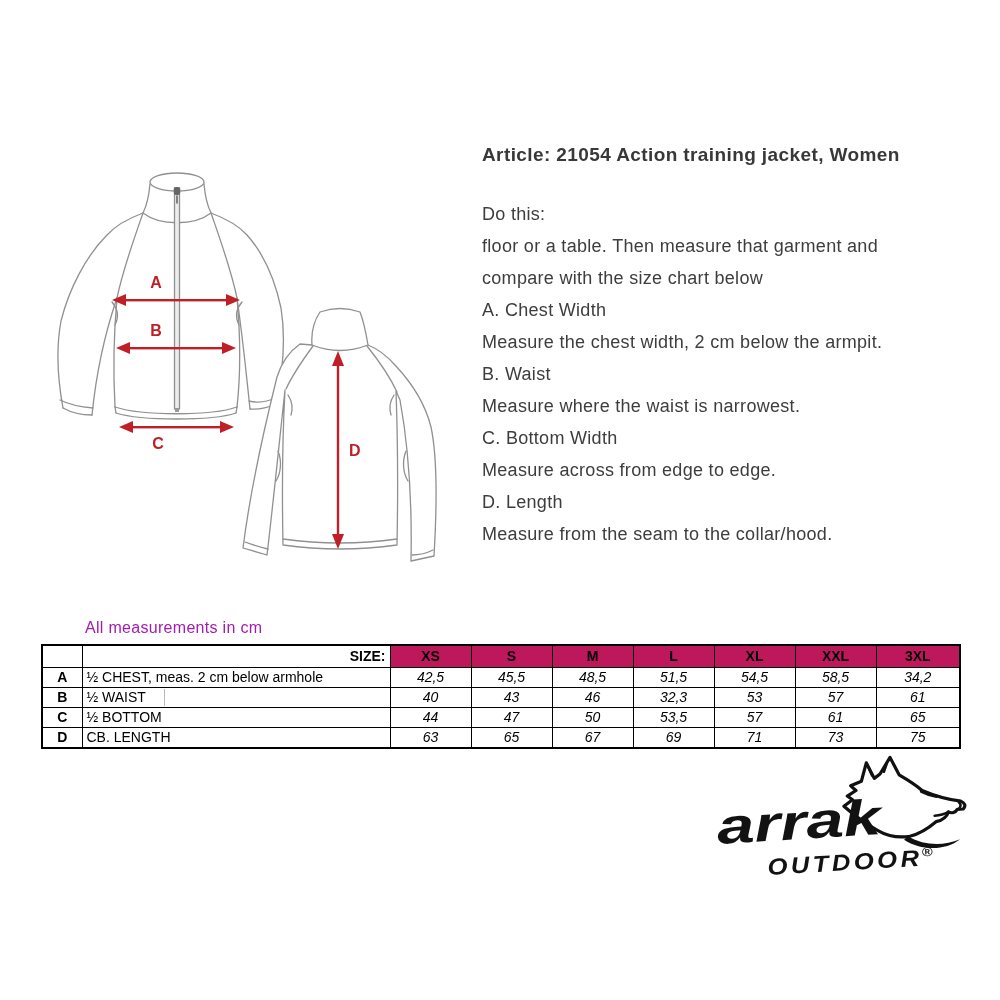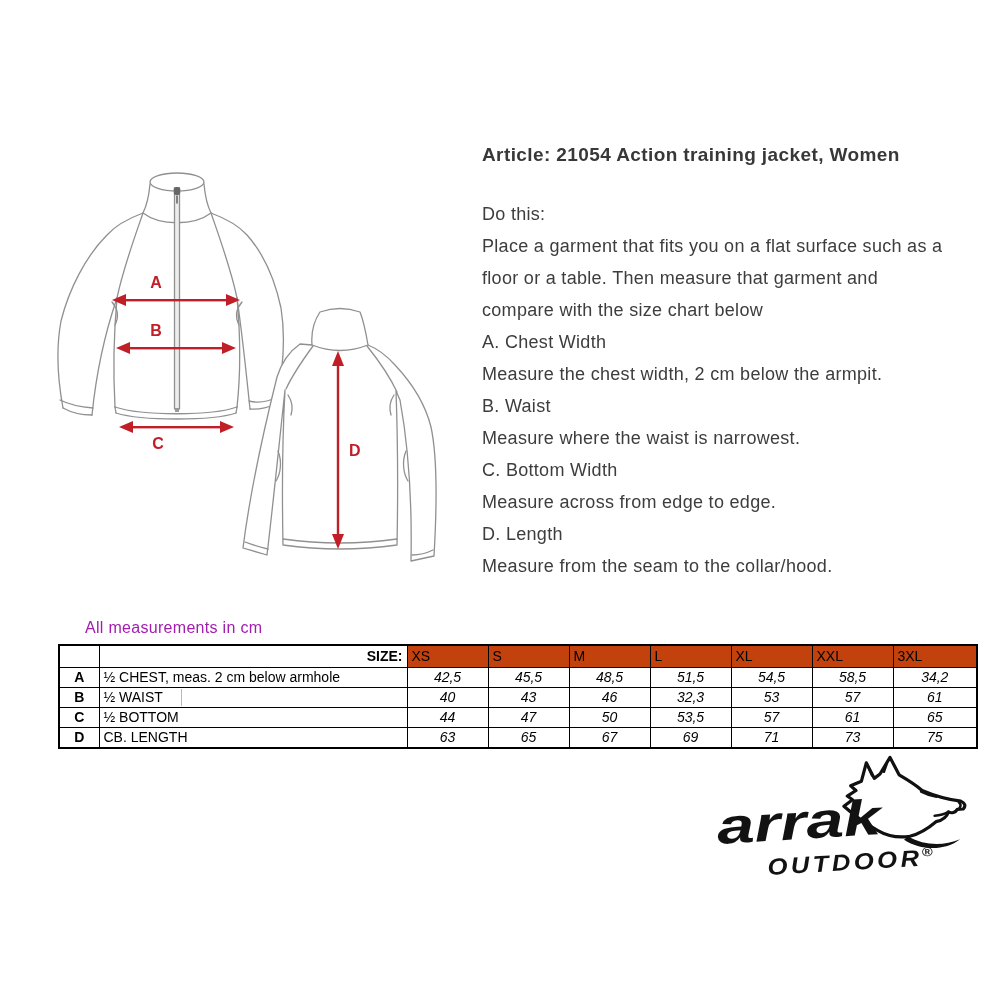--- a/index.html
+++ b/index.html
@@ -4,27 +4,27 @@
 <style>
   html,body{margin:0;padding:0;background:#fff;}
   .page{position:relative;width:1000px;height:1000px;background:#ffffff;overflow:hidden;
         font-family:"Liberation Sans",sans-serif;}
   
   .copy{position:absolute;left:482px;top:140px;width:510px;color:#3d3d3d;}
   .copy .title{font-size:19px;font-weight:700;letter-spacing:.4px;line-height:30px;margin-bottom:28px;color:#383838;}
   .copy .line{font-size:18px;font-weight:400;letter-spacing:.3px;line-height:32px;white-space:nowrap;}
   
   .tbl-caption{position:absolute;left:85px;top:619px;font-size:16px;letter-spacing:.3px;color:#a21caf;}
-  table.size-table{position:absolute;left:58px;top:644px;width:918px;border-collapse:collapse;
+  table.size-table{position:absolute;left:41px;top:644px;width:918px;border-collapse:collapse;
         table-layout:fixed;border:2px solid #000;font-size:14px;color:#000;}
   table.size-table th,table.size-table td{border:1px solid #000;padding:0 4px;height:19px;line-height:17px;overflow:hidden;}
   table.size-table th{height:21px;}
   th.corner{background:#fff;}
   th.size-label{background:#fff;text-align:right;font-weight:700;padding-right:6px;}
-  th.size{background:#c2410c;text-align:left;font-weight:400;}
+  th.size{background:#be185d;text-align:center;font-weight:700;}
   td.letter{text-align:center;font-weight:700;}
   td.desc{text-align:left;position:relative;}
   td.desc .ghost-divider{position:absolute;left:81px;top:1px;bottom:1px;width:1px;background:#b9b9b9;}
   td.val{text-align:center;font-style:italic;}
   
   .diagram{position:absolute;left:30px;top:155px;}
   
   .logo{position:absolute;left:713px;top:748px;width:272px;height:152px;transform:rotate(-3.5deg);}
   .logo .brand{position:absolute;left:4px;top:46px;font-size:50px;line-height:50px;font-weight:700;
         font-style:italic;color:#121212;transform:scaleX(1.34);transform-origin:left center;letter-spacing:0;}
@@ -120,21 +120,20 @@
         <text x="126" y="181" text-anchor="middle">B</text>
         <text x="128" y="294" text-anchor="middle">C</text>
         <text x="319" y="301">D</text>
       </g>
     </g>
   </svg>
 
   <div class="copy">
     <div class="title">Article: 21054 Action training jacket, Women</div>
     <div class="line">Do this:</div>
-    <div class="line">Place a garment that fits you on a flat surface such as a</div>
     <div class="line">floor or a table. Then measure that garment and</div>
     <div class="line">compare with the size chart below</div>
     <div class="line">A. Chest Width</div>
     <div class="line">Measure the chest width, 2 cm below the armpit.</div>
     <div class="line">B. Waist</div>
     <div class="line">Measure where the waist is narrowest.</div>
     <div class="line">C. Bottom Width</div>
     <div class="line">Measure across from edge to edge.</div>
     <div class="line">D. Length</div>
     <div class="line">Measure from the seam to the collar/hood.</div>

